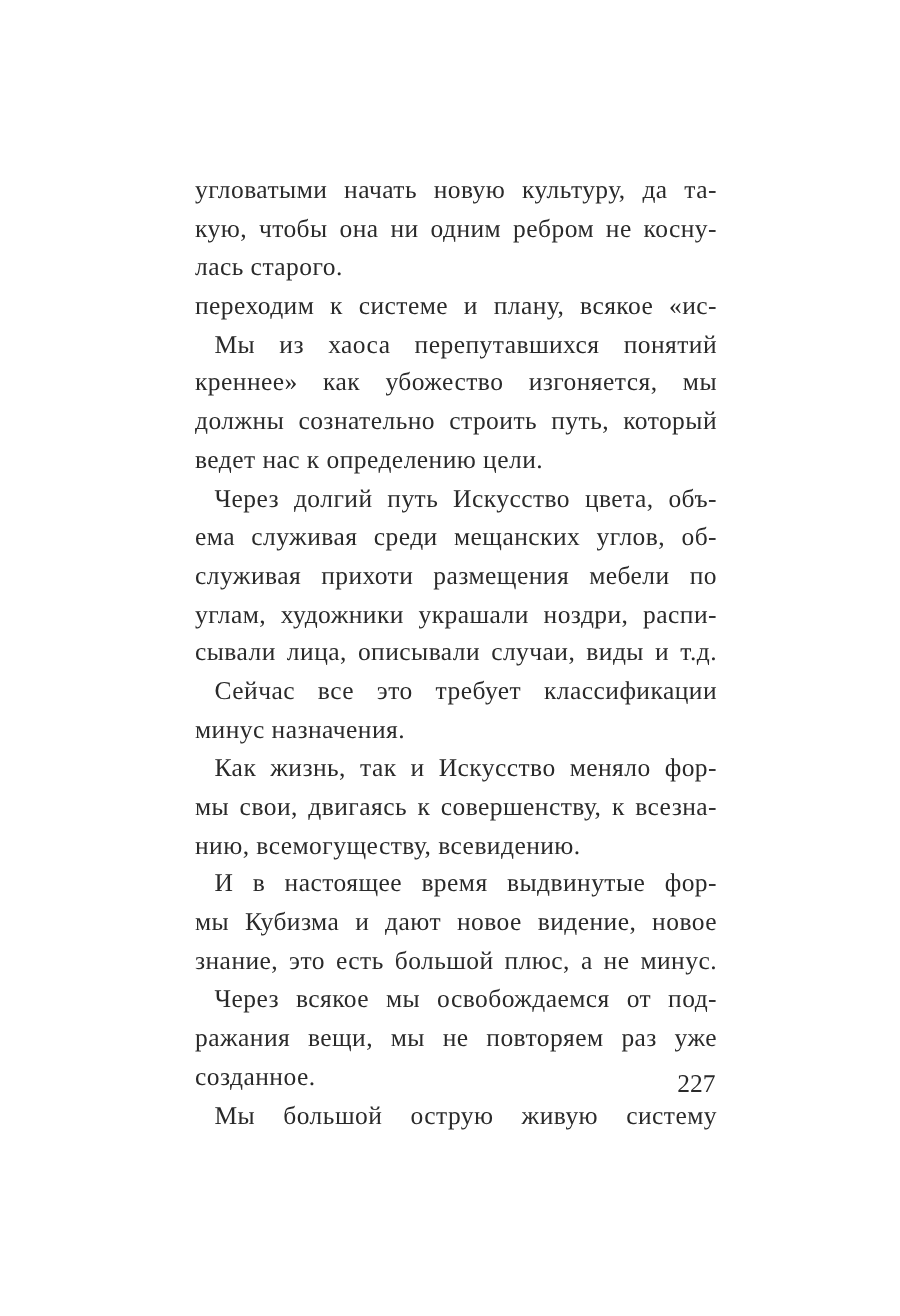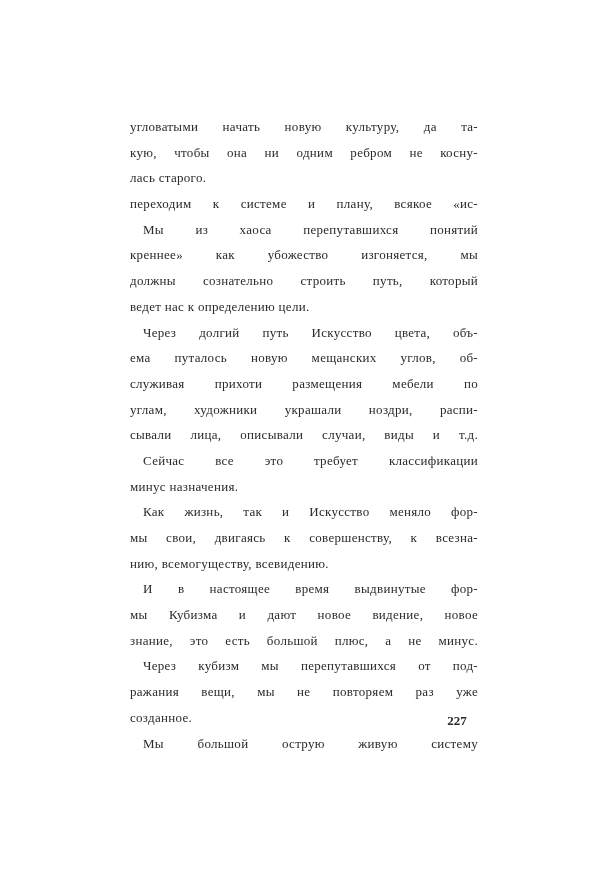--- a/index.html
+++ b/index.html
@@ -1,47 +1,47 @@
 <!DOCTYPE html>
 <html><head>
 <meta charset="utf-8">
 <style>
   html, body { margin:0; padding:0; background:#ffffff; }
   body { width:600px; height:877px; position:relative; overflow:hidden; }
   .page { position:absolute; left:130px; top:114px; width:348px; }
-  .line { font-family:"Liberation Serif","DejaVu Serif",serif; font-size:13px; color:#2a2a2a;
+  .line { font-family:"Liberation Serif","DejaVu Serif",serif; font-size:17px; color:#2a2a2a;
           height:25.7px; line-height:25.7px; white-space:nowrap; text-align:justify; text-align-last:justify; letter-spacing:0.3px; }
   .line.last { text-align-last:left; }
   .line.indent { padding-left:13px; }
-  .pnum { position:absolute; left:437px; top:713px; width:40px; text-align:center;
-          font-family:"Liberation Serif","DejaVu Serif",serif; font-weight:bold; font-size:13px; color:#2a2a2a; }
+  .pnum { position:absolute; left:437px; top:713px; width:40px; text-align:right;
+          font-family:"Liberation Serif","DejaVu Serif",serif; font-weight:normal; font-size:17px; color:#2a2a2a; }
 </style>
 </head>
 <body>
 
 <div class="page" id="body">
     <div class="line">угловатыми начать новую культуру, да та-</div>
     <div class="line">кую, чтобы она ни одним ребром не косну-</div>
     <div class="line last">лась старого.</div>
     <div class="line">переходим к системе и плану, всякое «ис-</div>
     <div class="line indent">Мы из хаоса перепутавшихся понятий</div>
     <div class="line">креннее» как убожество изгоняется, мы</div>
     <div class="line">должны сознательно строить путь, который</div>
     <div class="line last">ведет нас к определению цели.</div>
     <div class="line indent">Через долгий путь Искусство цвета, объ-</div>
-    <div class="line">ема путалось новую мещанских углов, об-</div>
+    <div class="line">ема служивая среди мещанских углов, об-</div>
     <div class="line">служивая прихоти размещения мебели по</div>
     <div class="line">углам, художники украшали ноздри, распи-</div>
     <div class="line">сывали лица, описывали случаи, виды и т.д.</div>
     <div class="line indent">Сейчас все это требует классификации</div>
     <div class="line last">минус назначения.</div>
     <div class="line indent">Как жизнь, так и Искусство меняло фор-</div>
     <div class="line">мы свои, двигаясь к совершенству, к всезна-</div>
     <div class="line last">нию, всемогуществу, всевидению.</div>
     <div class="line indent">И в настоящее время выдвинутые фор-</div>
     <div class="line">мы Кубизма и дают новое видение, новое</div>
     <div class="line">знание, это есть большой плюс, а не минус.</div>
-    <div class="line indent">Через кубизм мы перепутавшихся от под-</div>
+    <div class="line indent">Через всякое мы освобождаемся от под-</div>
     <div class="line">ражания вещи, мы не повторяем раз уже</div>
     <div class="line last">созданное.</div>
     <div class="line indent">Мы большой острую живую систему</div>
   </div>
 <div class="pnum">227</div>
 
 </body></html>

